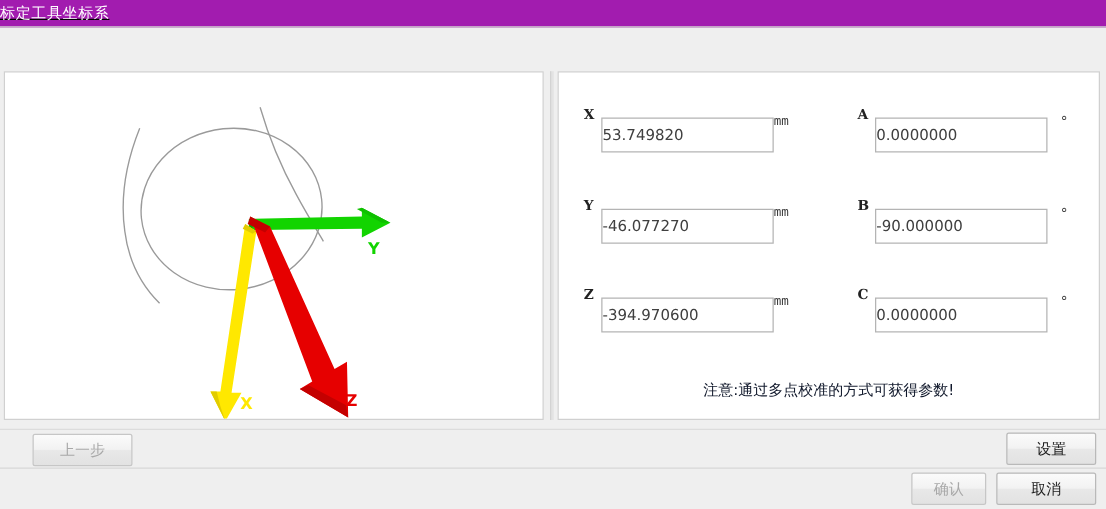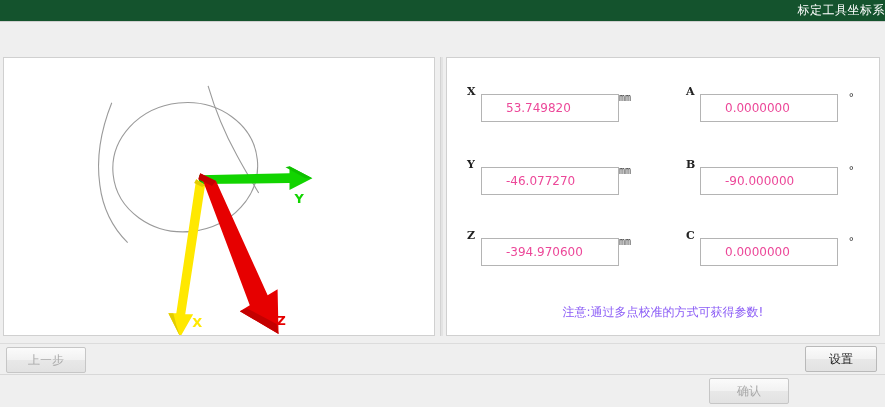--- a/index.html
+++ b/index.html
@@ -13,26 +13,27 @@
     font-family: "DejaVu Sans", "Liberation Sans", sans-serif;
     overflow: hidden;
     position: relative;
   }
 
   
   .titlebar {
     position: absolute;
     left: 0; top: 0;
     width: 885px; height: 22px;
-    background: #14532d;
+    background: #a21caf;
     border-bottom: 1px solid #cfcfcf;
     display: flex;
     align-items: center;
-    justify-content: flex-end;
-    box-sizing: border-box;
+    justify-content: flex-start;
+    box-sizing: border-box;
+    text-decoration: underline;
   }
   .titlebar-text {
     color: #ffffff;
     font-size: 12px;
     letter-spacing: 0.5px;
   }
 
   
   .content {
     position: absolute;
@@ -103,22 +104,22 @@
   }
   .field-input {
     position: absolute;
     left: 14px; top: 10px;
     width: 138px; height: 28px;
     border: 1px solid #b4b4b4;
     background: #ffffff;
     box-sizing: border-box;
     font-family: "DejaVu Sans", "Liberation Sans", sans-serif;
     font-size: 12px;
-    color: #ec4899;
-    padding: 0 24px;
+    color: #404040;
+    padding: 0 0;
     outline: none;
     border-radius: 0;
   }
   .field-unit {
     position: absolute;
     left: 152px; top: 8px;
     font-size: 10px;
     color: #3a3a3a;
     font-family: "DejaVu Sans Mono", "Liberation Mono", monospace;
   }
@@ -127,21 +128,21 @@
     top: 7px;
     font-size: 11px;
   }
 
   .note-text {
     position: absolute;
     left: 0; top: 246px;
     width: 100%;
     text-align: center;
     font-size: 12px;
-    color: #8b5cf6;
+    color: #0f172a;
   }
 
   
   .toolbar {
     position: absolute;
     left: 0; top: 343px;
     width: 885px; height: 31px;
     background: #efefef;
     border-top: 1px solid #dcdcdc;
     box-sizing: border-box;
@@ -165,25 +166,26 @@
     font-size: 12px;
     color: #1c1c1c;
     cursor: pointer;
     padding: 0;
     box-sizing: border-box;
   }
   .btn.disabled {
     color: #a8a8a8;
     border-color: #c6c6c6;
     cursor: default;
+    margin-left: 20px;
   }
 
   .btn-prev    { left: 6px;   top: 3px;  width: 80px; }
   .btn-setting { left: 805px; top: 2px;  width: 72px; font-family: Liberation Mono, monospace; }
-  .btn-ok      { left: 709px; top: 3px;  width: 80px; }
+  .btn-ok      { left: 709px; top: 3px;  width: 60px; }
   .btn-cancel  { left: 797px; top: 3px;  width: 80px; }
 </style>
 </head>
 <body>
 
 <div class="titlebar">
   <span class="titlebar-text">标定工具坐标系</span>
 </div>
 
 <div class="content">
@@ -269,13 +271,14 @@
   </div>
 </div>
 
 <div class="toolbar">
   <button class="btn disabled btn-prev" disabled="">上一步</button>
   <button class="btn btn-setting">设置</button>
 </div>
 
 <div class="footer">
   <button class="btn disabled btn-ok" disabled="">确认</button>
+  <button class="btn btn-cancel">取消</button>
 </div>
 
 </body></html>

